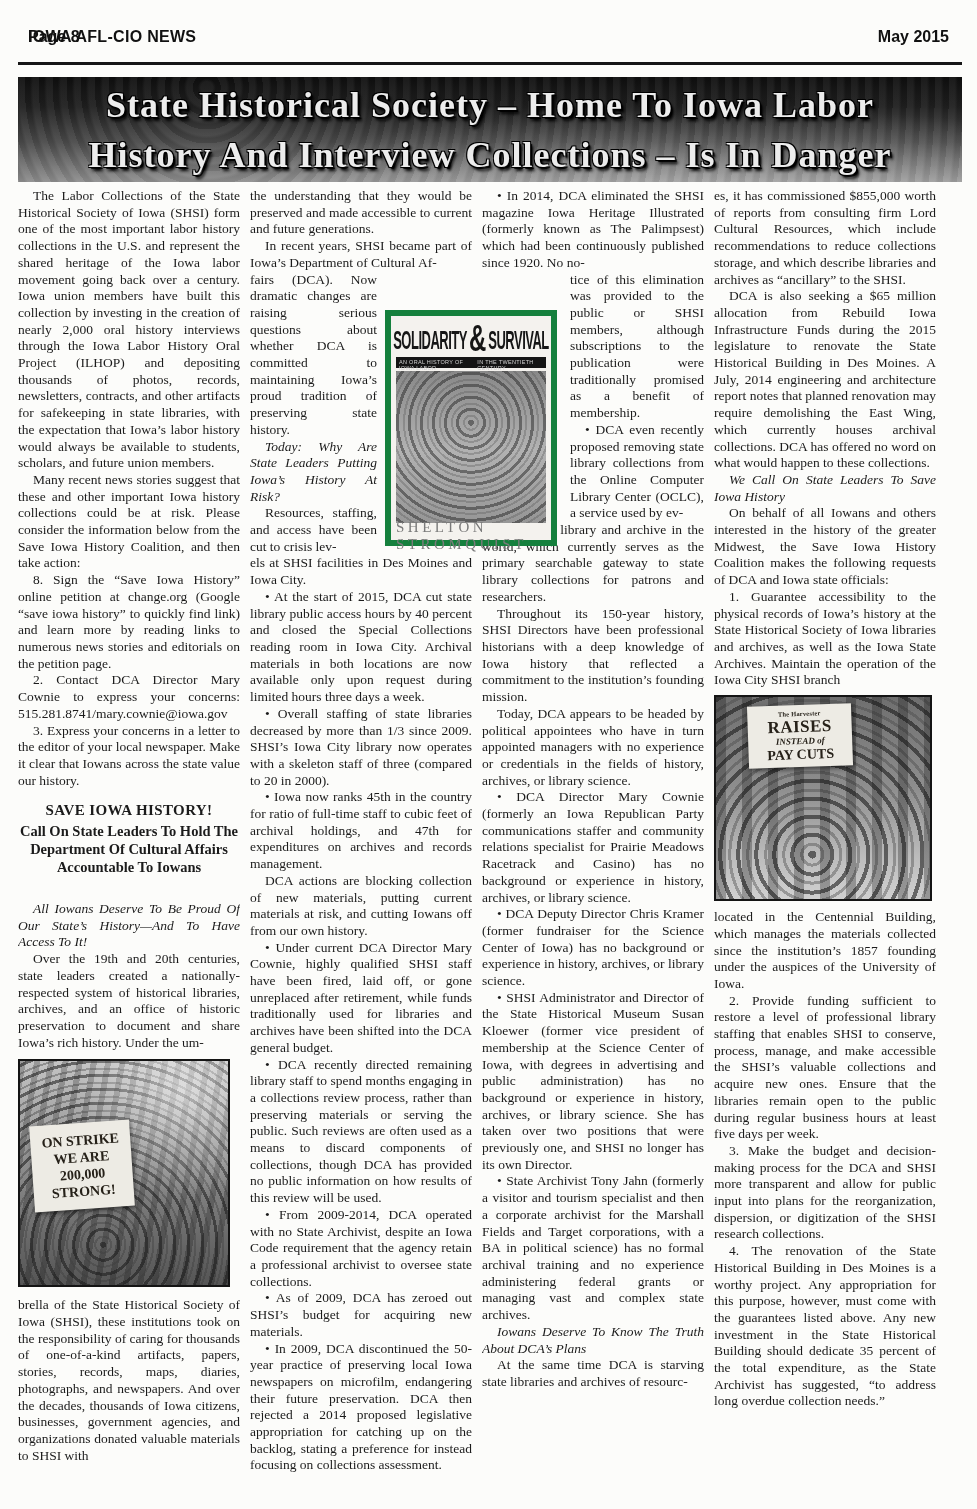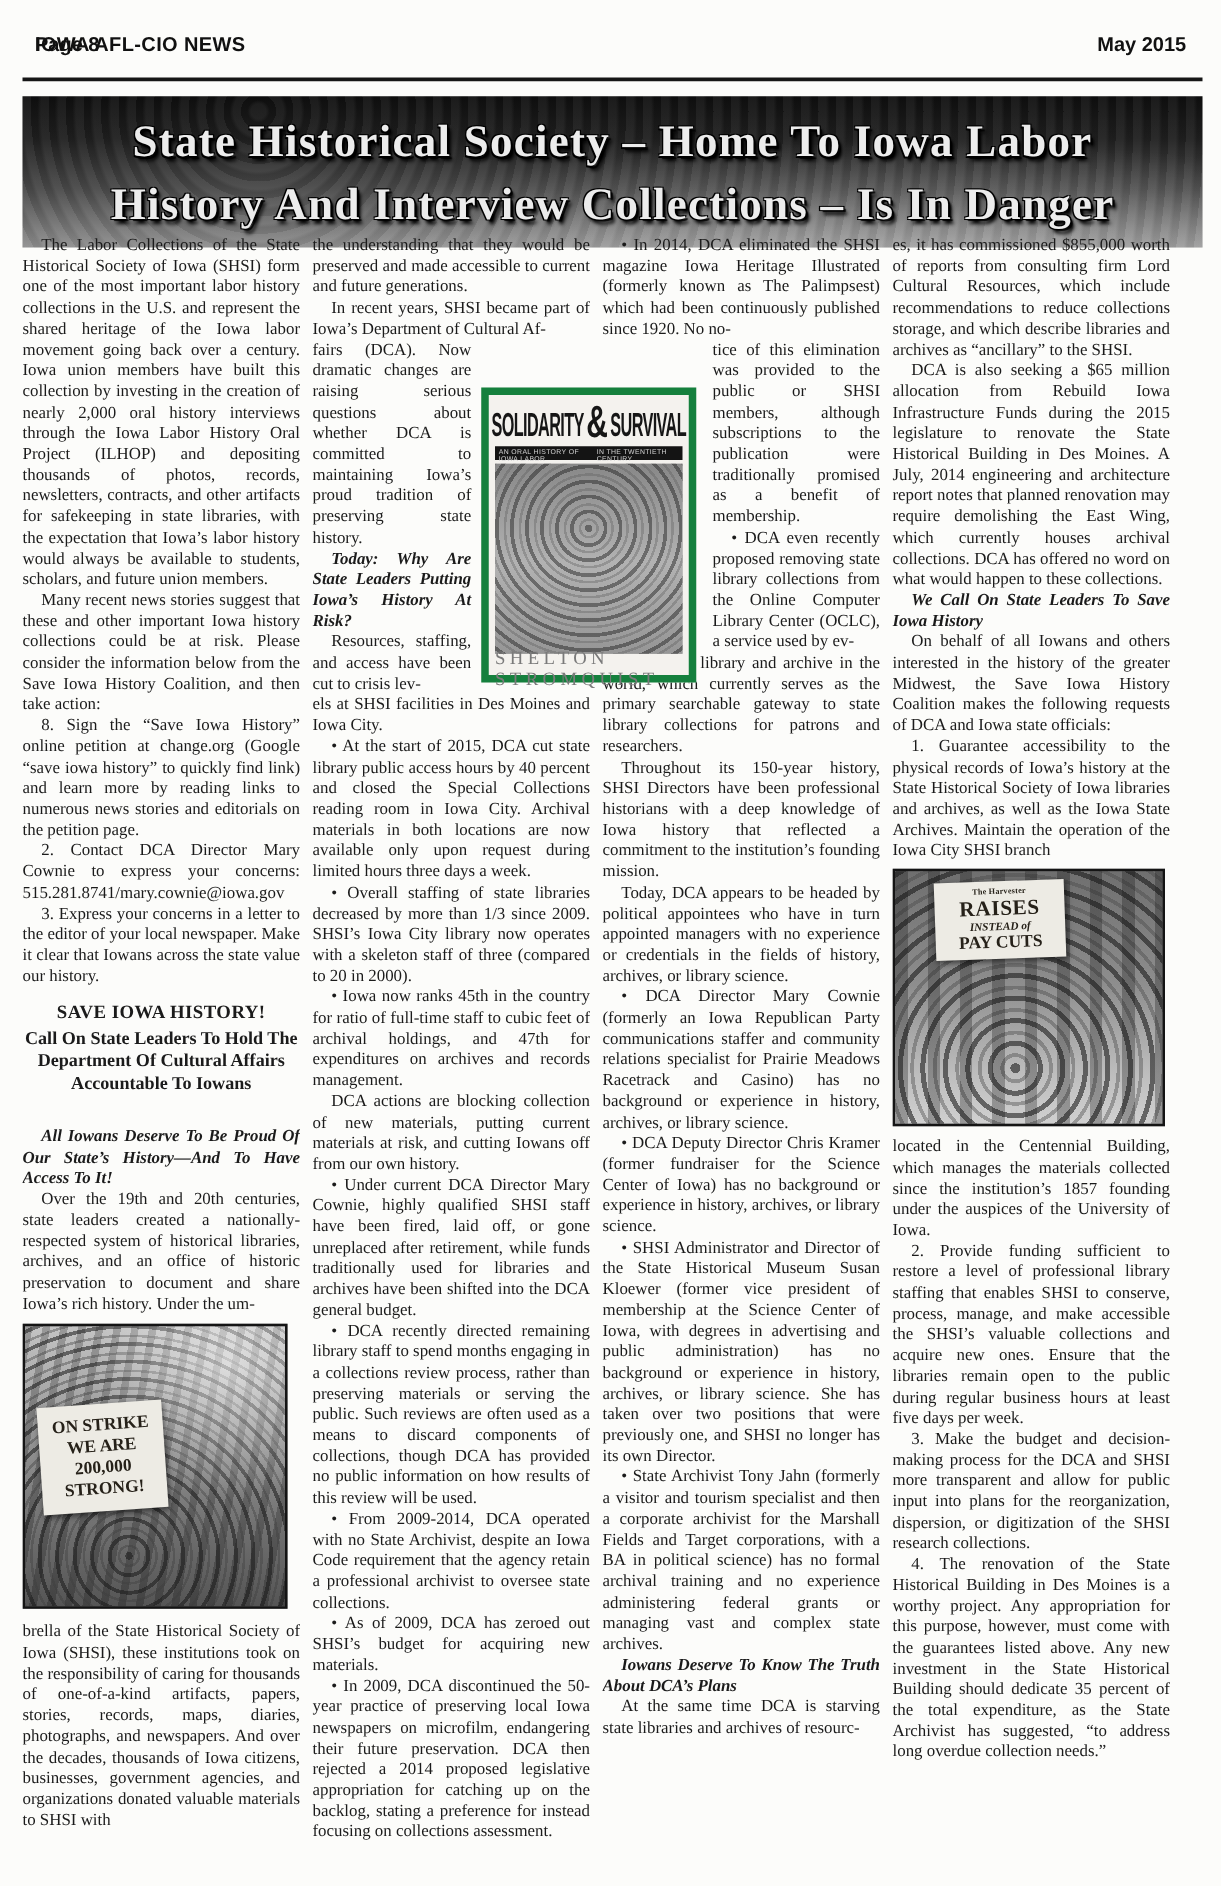--- a/index.html
+++ b/index.html
@@ -8,39 +8,39 @@
 
   
   .masthead{position:absolute;top:28px;left:28px;right:28px;height:22px;
             font-family:"Liberation Sans",sans-serif;font-weight:bold;font-size:16px;color:#111;}
   .mh-left{position:absolute;left:0;top:0;}
   .mh-center{position:absolute;left:0;right:0;top:0;text-align:left;letter-spacing:.3px;}
   .mh-right{position:absolute;right:0;top:0;}
   .rule{position:absolute;top:62px;left:18px;width:944px;height:3px;background:#161616;}
 
   
-  .banner{position:absolute;top:77px;left:18px;width:944px;height:121px;
+  .banner{position:absolute;top:77px;left:18px;width:944px;height:105px;
           display:flex;flex-direction:column;justify-content:center;align-items:center;
           background:
             repeating-radial-gradient(circle at 20% 10%, rgba(255,255,255,.05) 0 6px, rgba(0,0,0,.06) 9px 14px),
             radial-gradient(ellipse at 75% 135%, rgba(255,255,255,.30), rgba(255,255,255,0) 55%),
             linear-gradient(180deg,#0f0f0f 0%,#1f1f1f 28%,#4a4a4a 62%,#8f8f8f 100%);}
   .hl{font-weight:bold;font-size:36px;line-height:50px;color:#ececec;letter-spacing:1px;white-space:nowrap;
       text-shadow:-1px -1px 0 #000,1px -1px 0 #000,-1px 1px 0 #000,2px 2px 1px #000,3px 4px 3px rgba(0,0,0,.95);}
 
   
   .col{position:absolute;top:188px;width:222px;height:1318px;overflow:hidden;
        font-size:13.5px;line-height:16.7px;text-align:justify;}
   .c1{left:18px;} .c2{left:250px;} .c3{left:482px;} .c4{left:714px;}
   .col p{margin:0;text-indent:15px;}
   .col p.noind{text-indent:0;}
   .crosshead{text-align:center;font-weight:bold;margin:13px 0 25px;}
   .crosshead .t{font-size:15px;letter-spacing:.4px;margin-bottom:3px;}
   .crosshead .s{font-size:14.5px;line-height:18px;}
-  .bihead{font-weight:bold;font-style:italic;margin:8px 0 4px;}
+  .bihead{font-weight:normal;font-style:italic;margin:8px 0 4px;}
   .narrow2{width:127px;}
   .narrow3{width:134px;margin-left:auto;}
 
   
   .photo{position:relative;border:2px solid #141414;overflow:hidden;box-sizing:border-box;}
   .photo.strike{width:212px;height:228px;margin:8px 0 10px;
     background-color:#8f8f8f;
     background-image:
       radial-gradient(circle at 78% 14%, rgba(255,255,255,.55), rgba(255,255,255,0) 42%),
       repeating-radial-gradient(circle at 40% 82%, rgba(25,25,25,.55) 0 3px, rgba(0,0,0,0) 3px 7px, rgba(60,60,60,.38) 7px 9px, rgba(0,0,0,0) 9px 14px),

